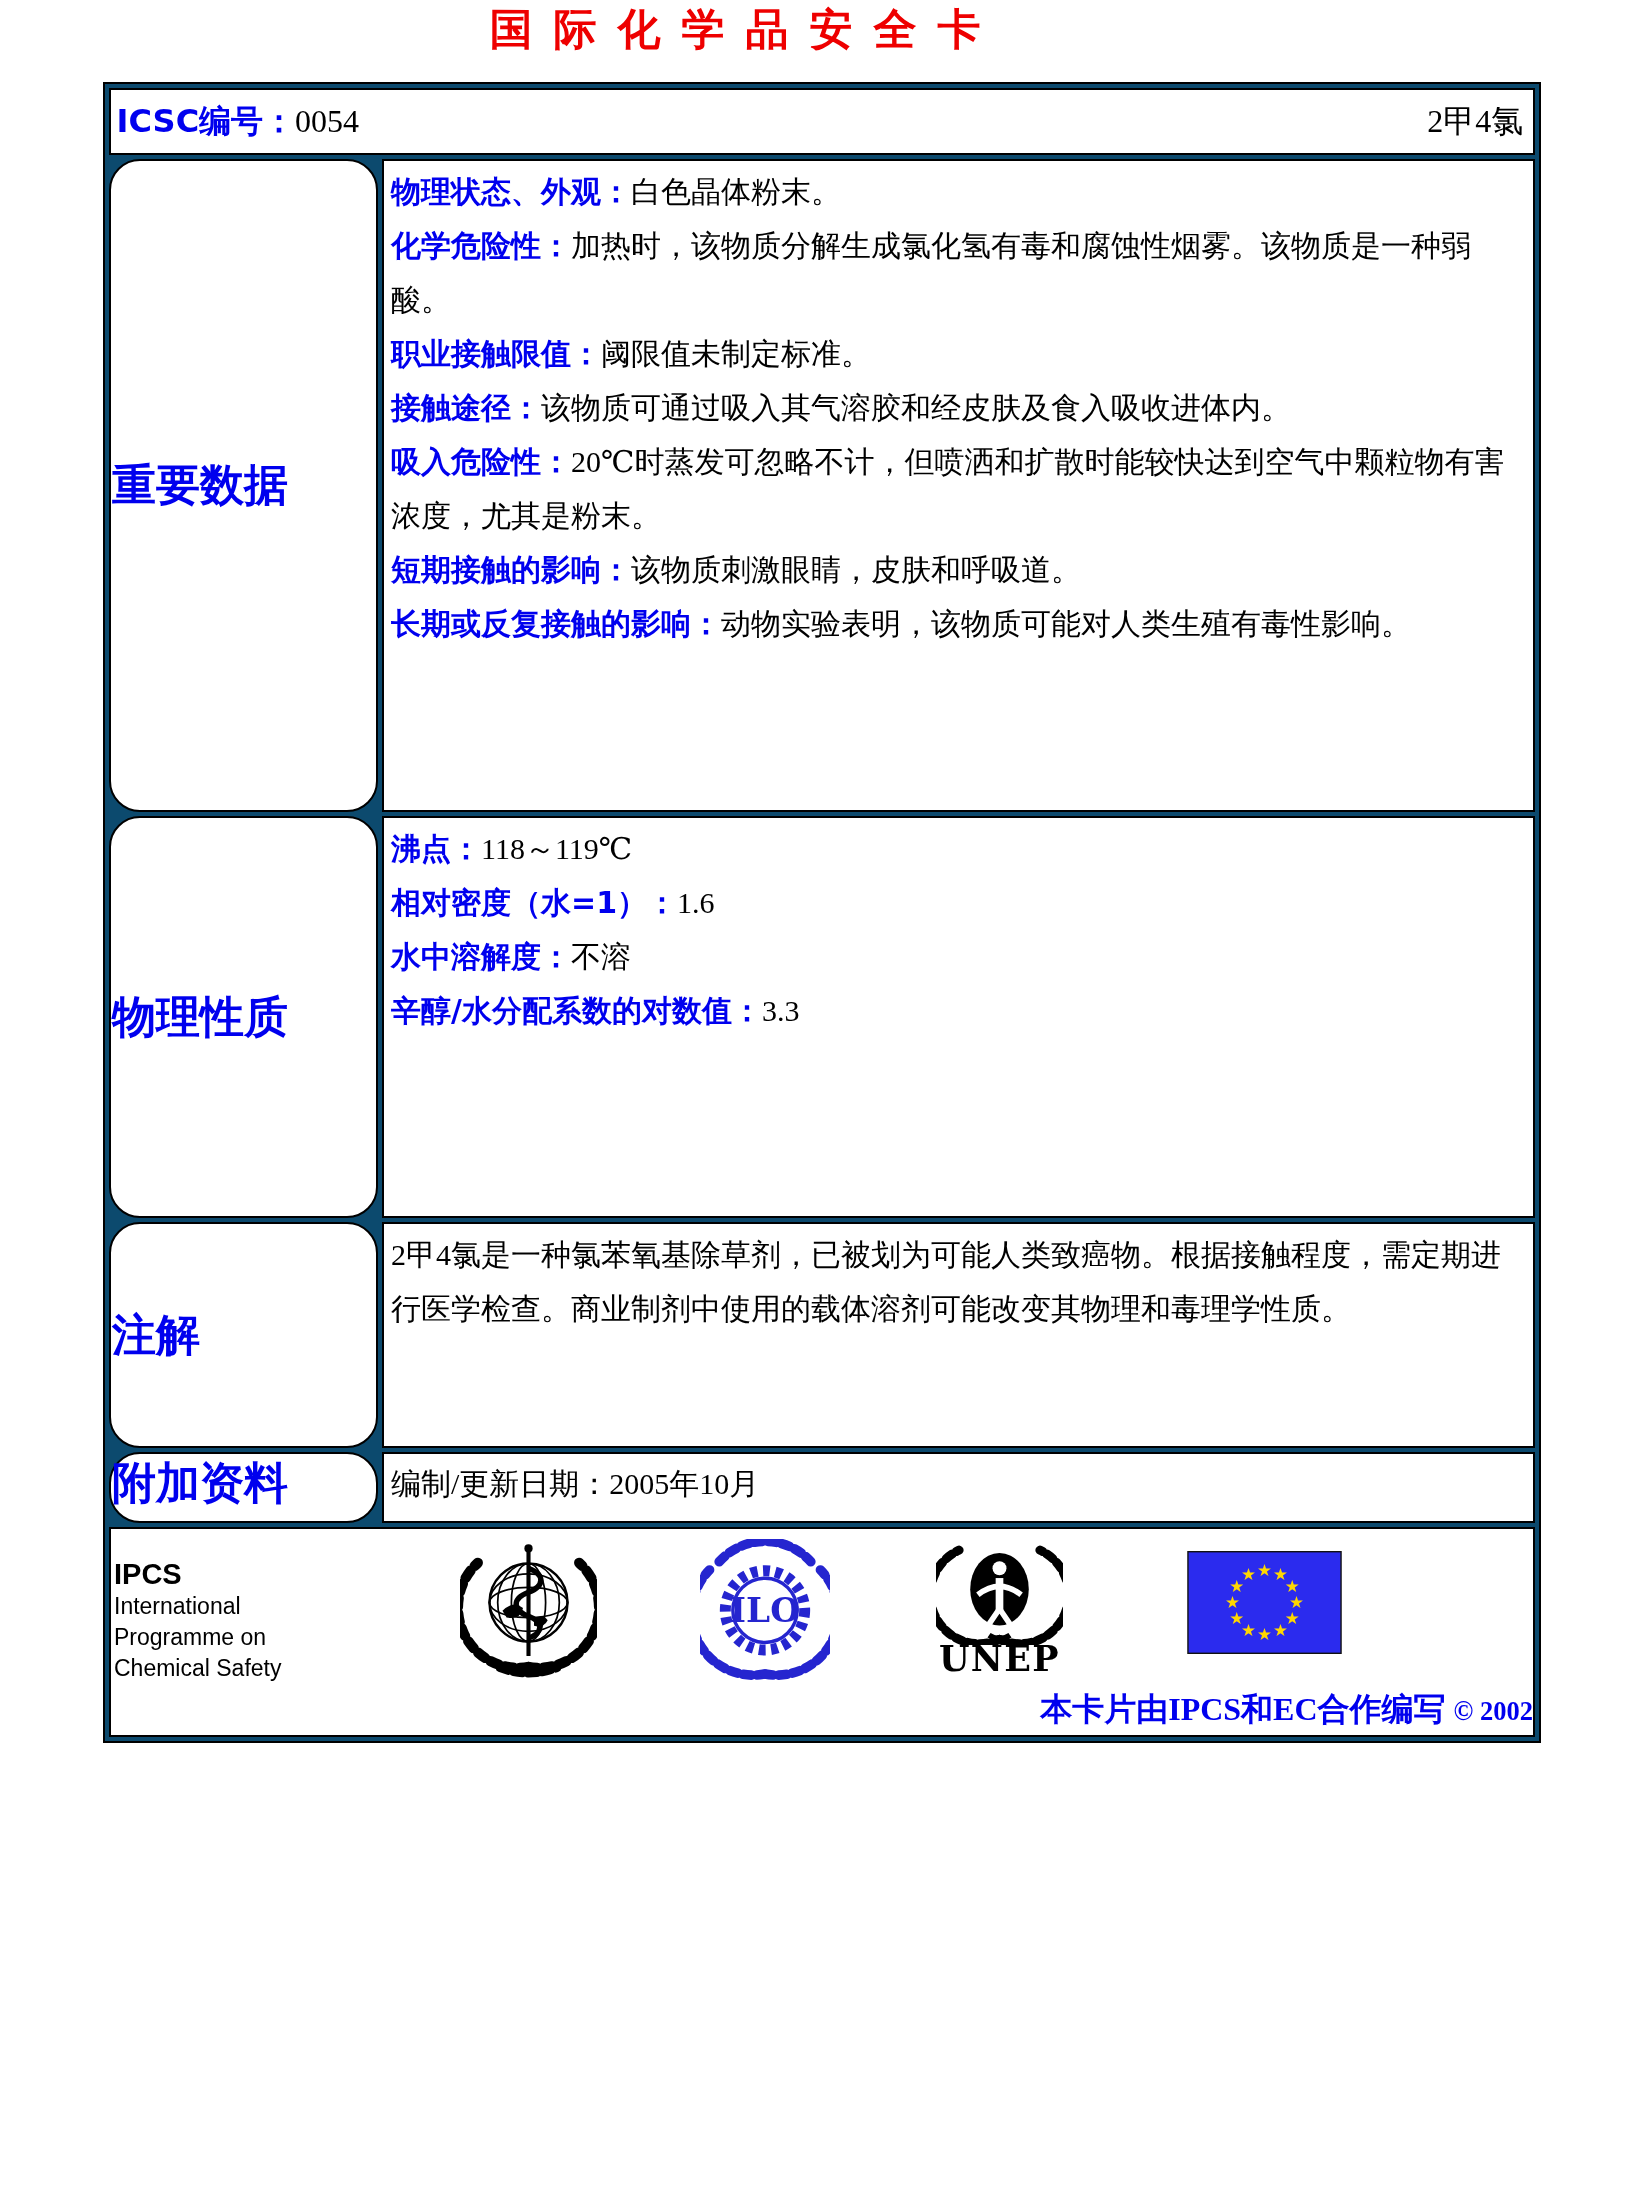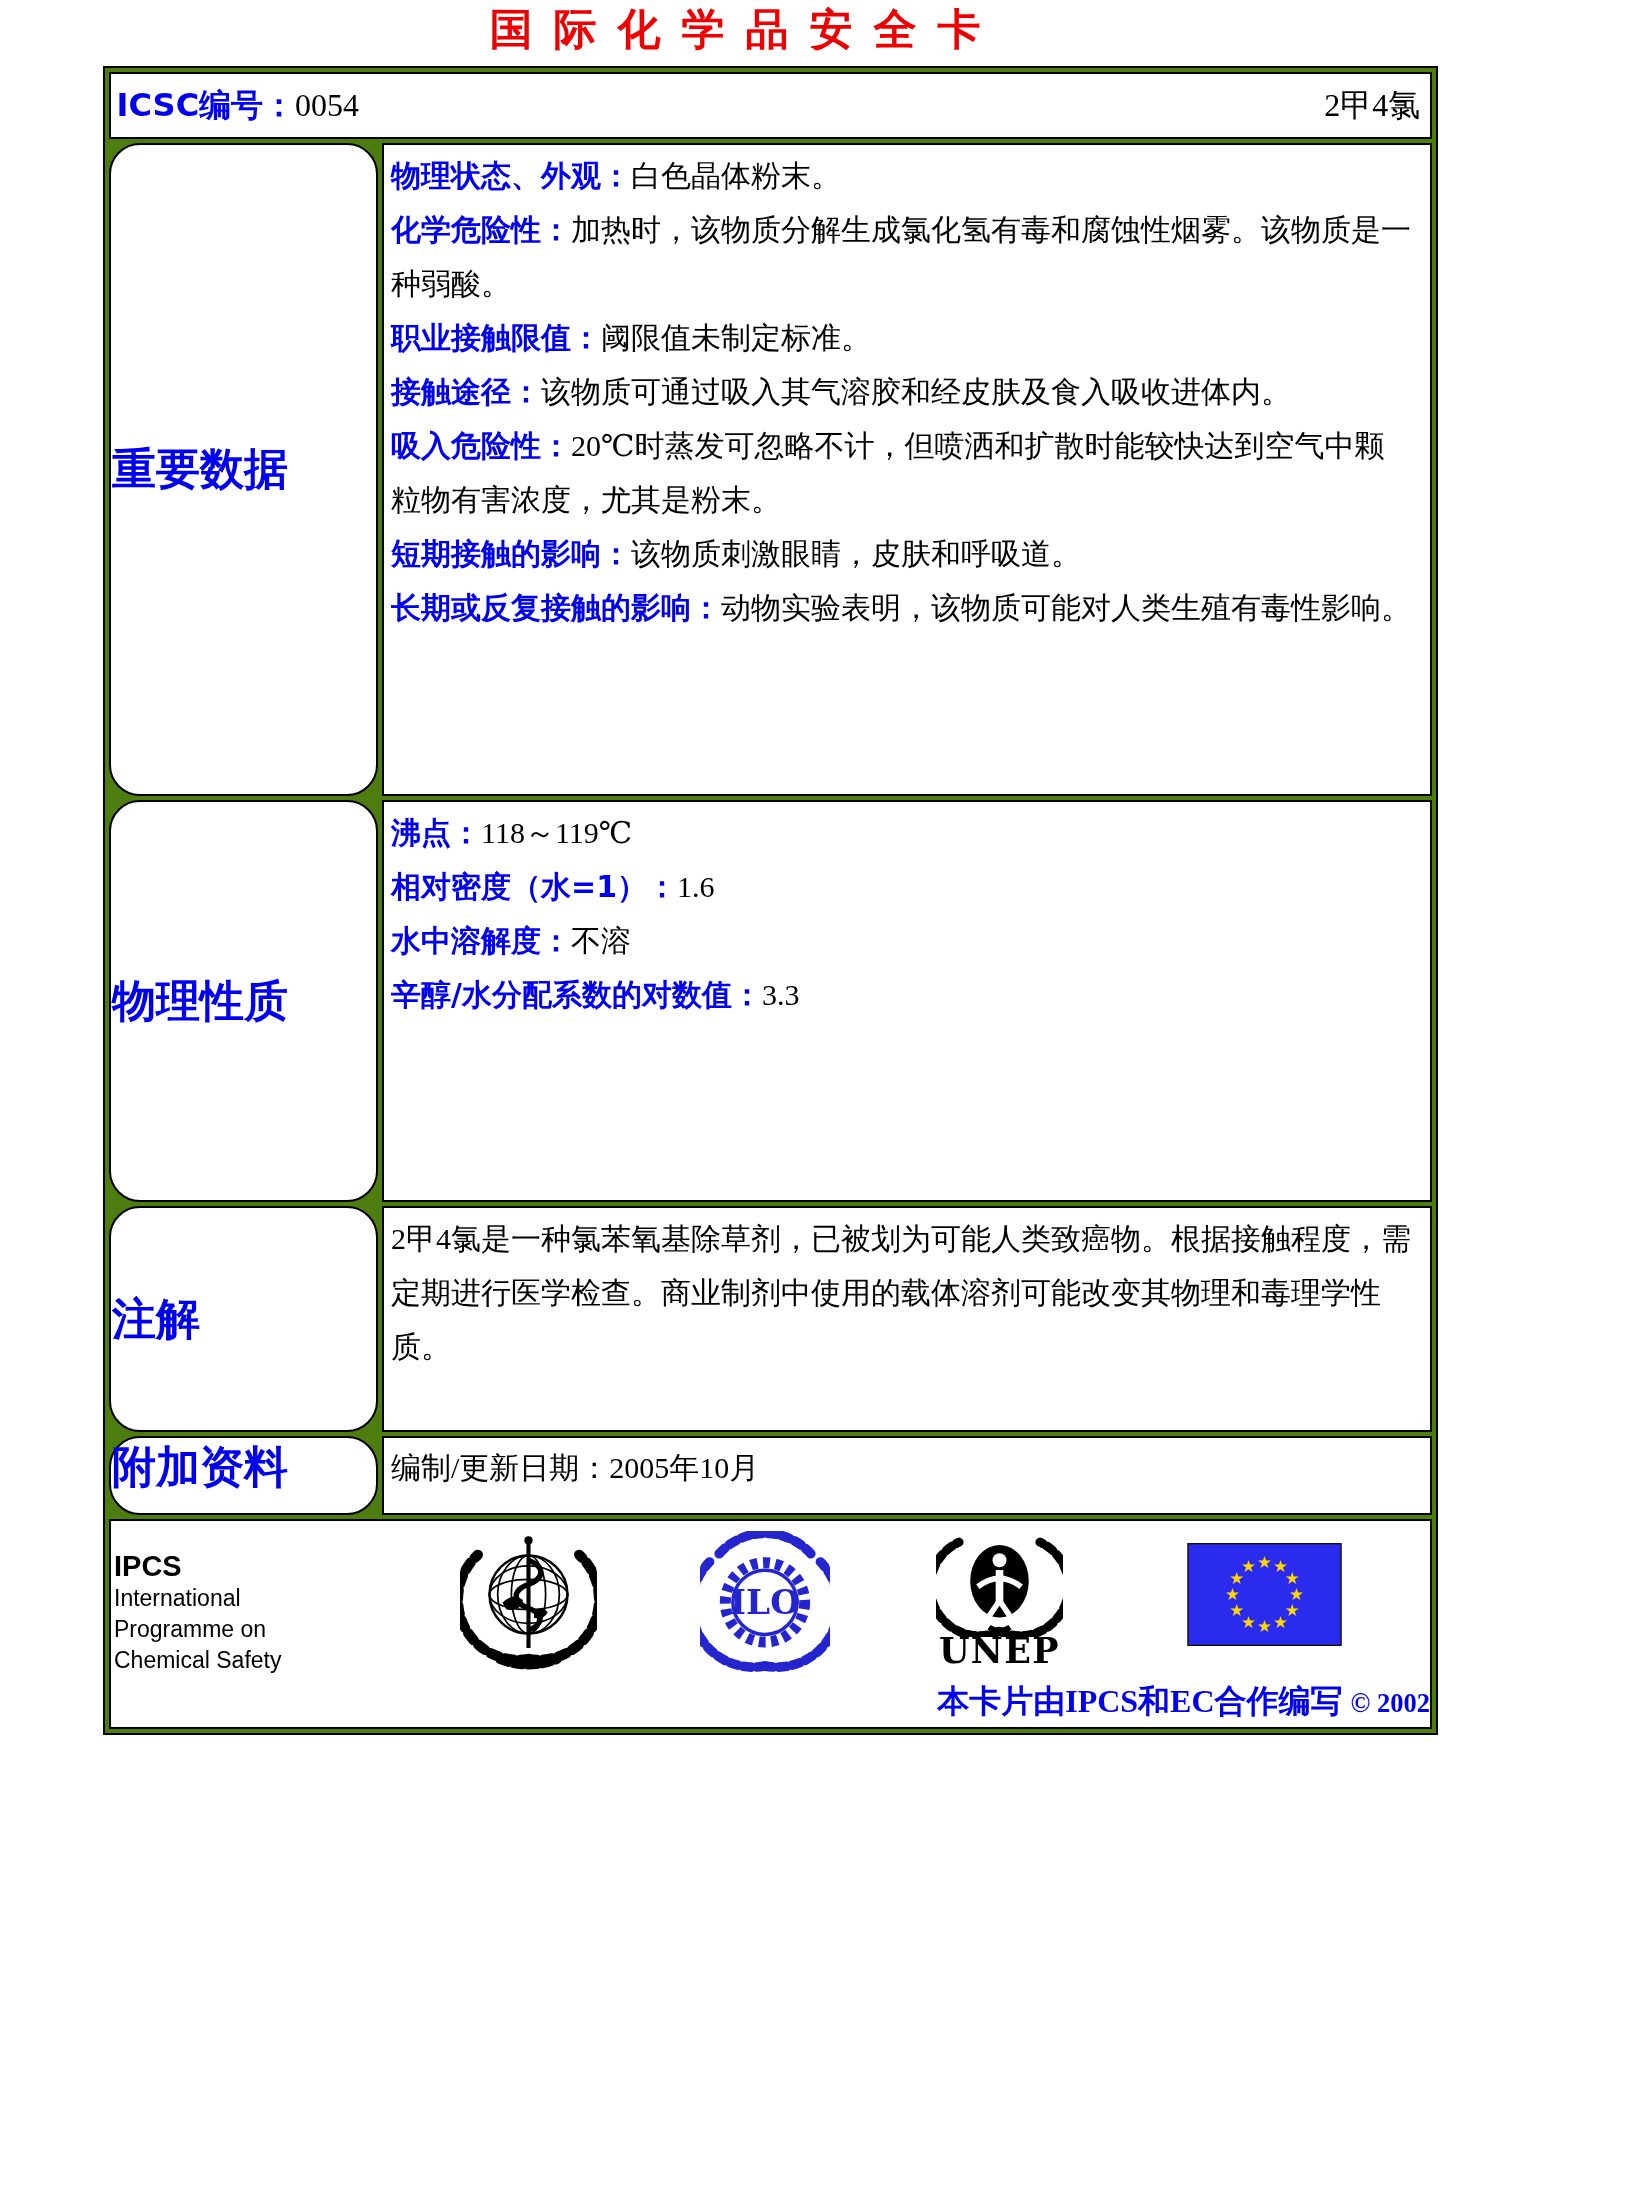--- a/index.html
+++ b/index.html
@@ -10,22 +10,22 @@
     -webkit-font-smoothing:antialiased;
   }
   .page-title{
     width:1470px;text-align:center;
     margin:0;padding-top:1.4px;
     font-family:"DejaVu Serif","Liberation Serif",serif;
     font-weight:bold;font-size:43px;letter-spacing:21px;text-indent:21px;
     color:#ee0000;
   }
   .card{
-    position:absolute;left:103px;top:66px;width:1335px;
-    border:2.8px solid #000;background:#4d7c0f;box-sizing:border-box;
+    position:absolute;left:103px;top:82px;width:1438px;
+    border:2.8px solid #000;background:#0c4a6e;box-sizing:border-box;
   }
   table.icsc{
     width:100%;border-collapse:separate;border-spacing:4.9px;
   }
   td{
     border:2.1px solid #000;background:#fff;box-sizing:border-box;
     vertical-align:top;
   }
   td.hdr{
     height:67px;vertical-align:middle;padding:0 9.8px 0 5.6px;
@@ -44,21 +44,21 @@
   }
   td.content{
     padding:4.2px 18px 4.2px 7px;
     font-size:30px;line-height:54px;
   }
   .item{margin:0;}
   td.h-s1{height:653px;}
   td.h-s2{height:402px;}
   td.h-s3{height:123px;}
   td.h-s4{height:226px;}
-  td.h-s5{height:49px;vertical-align:middle;padding-top:0;padding-bottom:16px;margin-top:33px;}
+  td.h-s5{height:49px;vertical-align:middle;padding-top:0;padding-bottom:8px;margin-top:33px;}
   td.logoscell{height:205px;padding:4.2px 0 2.8px 0;}
   td.legal{
     height:68px;vertical-align:middle;padding:0 7px 0 15.4px;
     font-size:28px;
   }
   .legal-lbl{
     font-family:"DejaVu Sans","Liberation Sans",sans-serif;
     font-weight:bold;color:#000;
   }
   .logos-row{display:flex;align-items:flex-start;}

